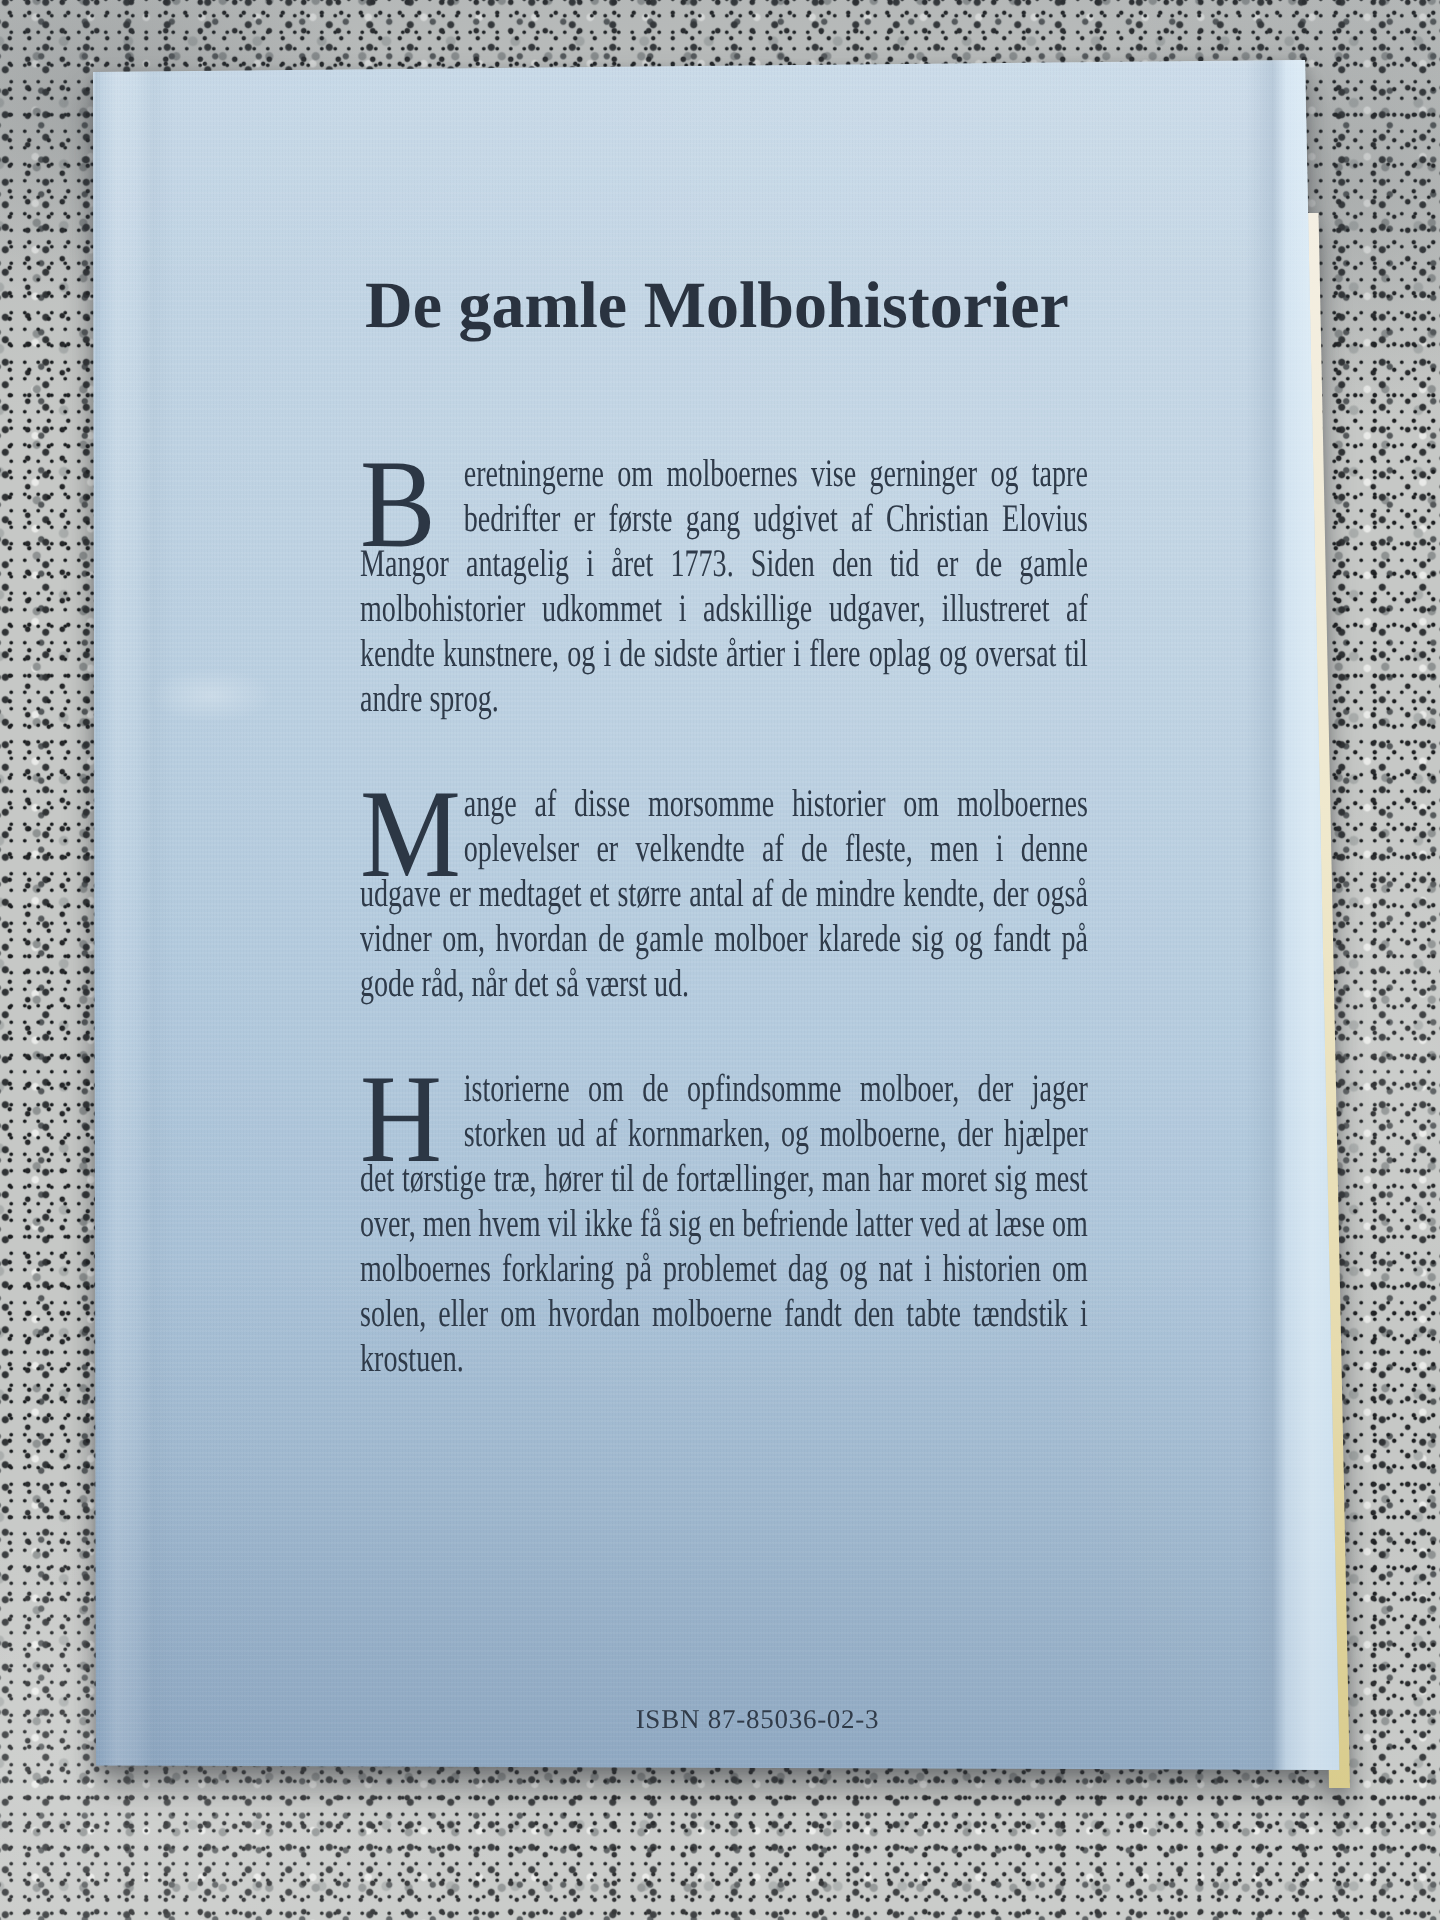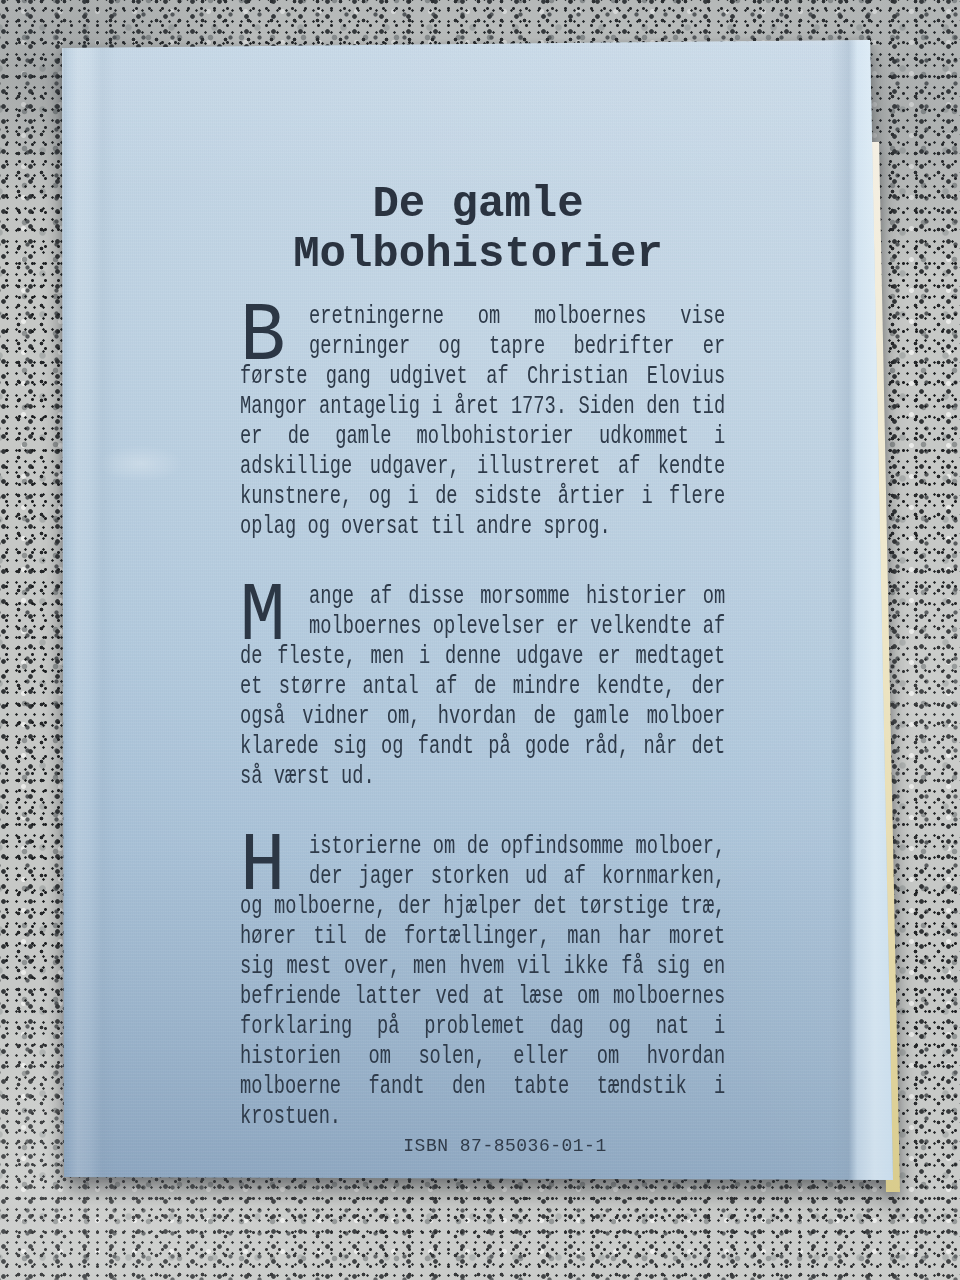--- a/index.html
+++ b/index.html
@@ -48,21 +48,20 @@
   .pages {
     position: absolute; left: 800px; top: 104px; width: 46px; height: 1050px;
     clip-path: polygon(15px 0, 23px 0, 44px 100%, 30px 100%);
     background: linear-gradient(180deg, #f4efe3 0%, #efe8cc 40%, #e6dbae 72%, #d9cc8d 100%);
   }
 
   .cover {
     position: absolute; inset: 0;
     clip-path: polygon(6px 10px, 814px 2px, 837px 1142px, 8px 1139px);
     background: linear-gradient(187deg, #c3d6e6 0%, #bbd0e1 28%, #b0c8dc 55%, #a3bcd3 82%, #96b0cb 100%);
-    font-family: Liberation Mono, monospace;
   }
   .cover::before { 
     content: ""; position: absolute; inset: 0;
     background:
       repeating-linear-gradient(180deg, rgba(255,255,255,0.055) 0 1px, rgba(0,0,0,0) 1px 3px),
       repeating-linear-gradient(90deg, rgba(70,90,110,0.035) 0 1px, rgba(0,0,0,0) 1px 2px);
   }
   .cover::after { 
     content: ""; position: absolute; inset: 0;
     background:
@@ -159,17 +158,17 @@
         </p>
 
         <p class="para">
           <span class="dc-spacer"></span>
           <span class="dropcap">H</span>
           <span class="ptext">istorierne om de opfindsomme molboer, der jager storken ud af kornmarken, og molboerne, der hjælper det tørstige træ, hører til de fortællinger, man har moret sig mest over, men hvem vil ikke få sig en befriende latter ved at læse om molboernes forklaring på problemet dag og nat i historien om solen, eller om hvordan molboerne fandt den tabte tændstik i krostuen.</span>
         </p>
 
       </div>
 
-      <div class="isbn">ISBN 87-85036-01-1</div>
+      <div class="isbn">ISBN 87-85036-02-3</div>
     </div>
 
   </div>
 </div>
 
 </body></html>

